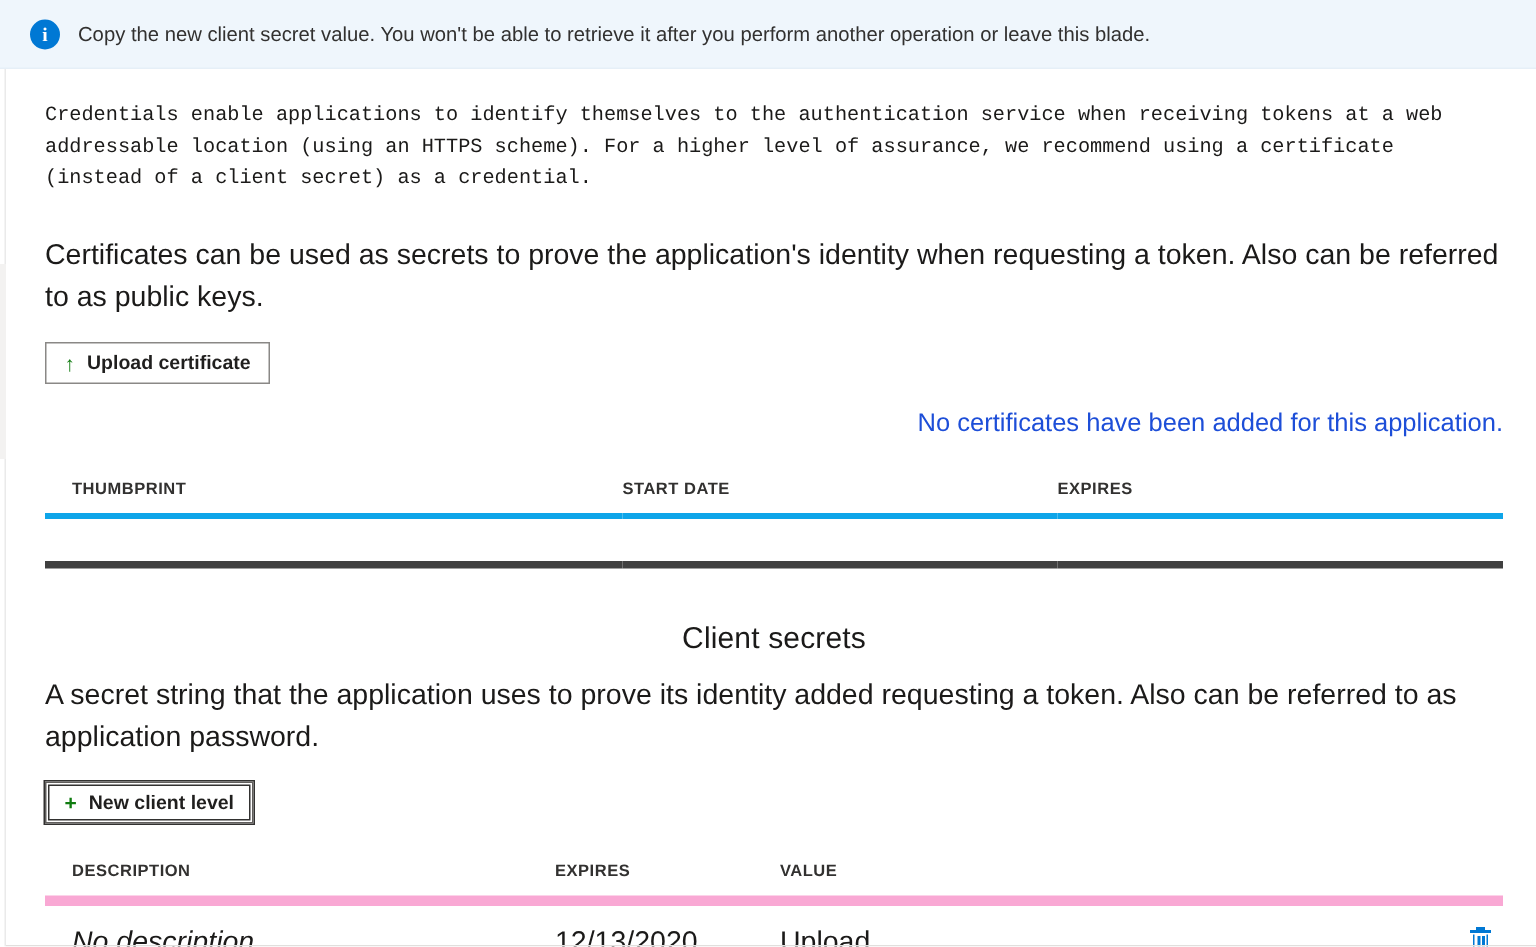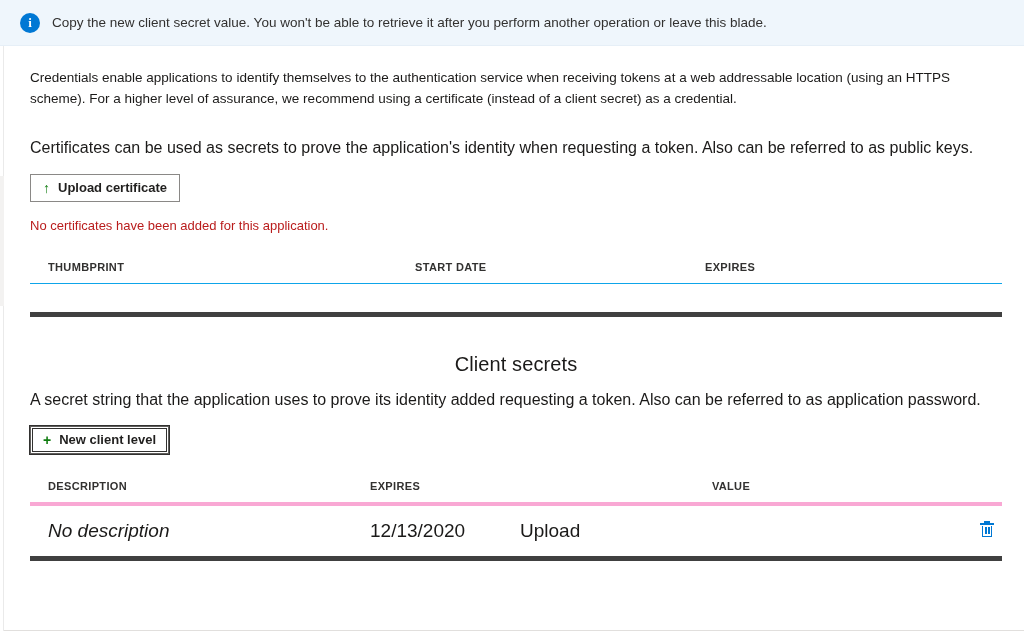--- a/index.html
+++ b/index.html
@@ -68,32 +68,33 @@
   .content {
     padding: 22px 22px 0 30px;
   }
 
   .intro {
     font-size: 13.5px;
     line-height: 1.55;
     color: #1b1a19;
     max-width: 980px;
     margin: 0 0 26px 0;
+    font-family: Liberation Mono, monospace;
   }
 
   h2.section-title {
     font-size: 20px;
     font-weight: 400;
     color: #1b1a19;
     margin: 0 0 12px 0;
     letter-spacing: .1px;
   }
 
   p.section-desc {
-    font-size: 16px;
+    font-size: 19px;
     color: #1b1a19;
     margin: 0 0 14px 0;
     line-height: 1.5;
   }
 
   .cmd-button {
     display: inline-flex;
     align-items: center;
     gap: 8px;
     height: 28px;
@@ -114,59 +115,60 @@
   }
   .cmd-button .glyph {
     font-size: 14px;
     line-height: 1;
     font-weight: 700;
   }
   .glyph-upload { color: #107c10; }
   .glyph-plus { color: #107c10; font-size: 15px; }
 
   .note {
-    font-size: 13px;
-    color: #b91c1c;
+    font-size: 17px;
+    color: #1d4ed8;
     margin: 16px 0 18px 0;
+    text-align: right;
   }
 
   
   table.grid {
     width: 100%;
     border-collapse: collapse;
     table-layout: fixed;
   }
   table.grid th {
     text-align: left;
     font-size: 11px;
     font-weight: 700;
     letter-spacing: .35px;
     color: #323130;
     padding: 10px 0 10px 0;
-    border-bottom: 4px solid #f9a8d4;
+    border-bottom: 7px solid #f9a8d4;
   }
   table.grid td {
     font-size: 19px;
     color: #1b1a19;
     padding: 14px 0;
     border-bottom: 5px solid #404040;
     vertical-align: middle;
   }
 
   .certs-table { margin-top: 14px; }
   .certs-table th:nth-child(1) { padding-left: 18px; width: 385px; }
   .certs-table th:nth-child(2) { width: 290px; }
   .certs-table th:nth-child(3) { width: auto; }
-  .certs-table thead tr th { border-bottom: 1px solid #0ea5e9; }
+  .certs-table thead tr th { border-bottom: 4px solid #0ea5e9; }
   .certs-spacer td { border-bottom: 1px solid #e1dfdd; padding: 0; height: 26px; }
 
   .secrets-table { margin-top: 16px; }
   .secrets-table th:nth-child(1) { padding-left: 18px; width: 340px; }
   .secrets-table th:nth-child(2) { width: 150px; }
-  .secrets-table th:nth-child(3) { width: auto; text-align: center; }
+  .secrets-table th:nth-child(3) { width: auto; }
   .secrets-table th:nth-child(4) { width: 60px; }
   .secrets-table td:nth-child(1) { padding-left: 18px; }
   .secrets-table td:nth-child(4) { text-align: right; padding-right: 8px; }
 
   .muted-italic {
     font-style: italic;
     color: #323130;
   }
 
   .value-cell {

